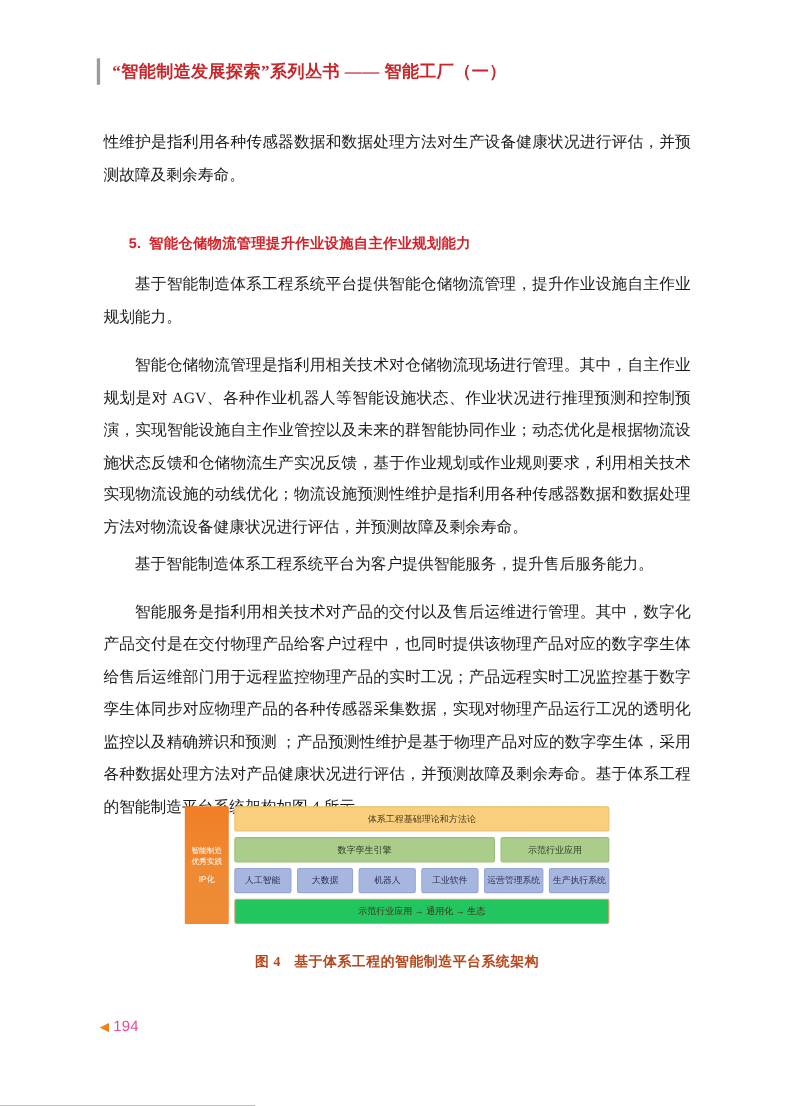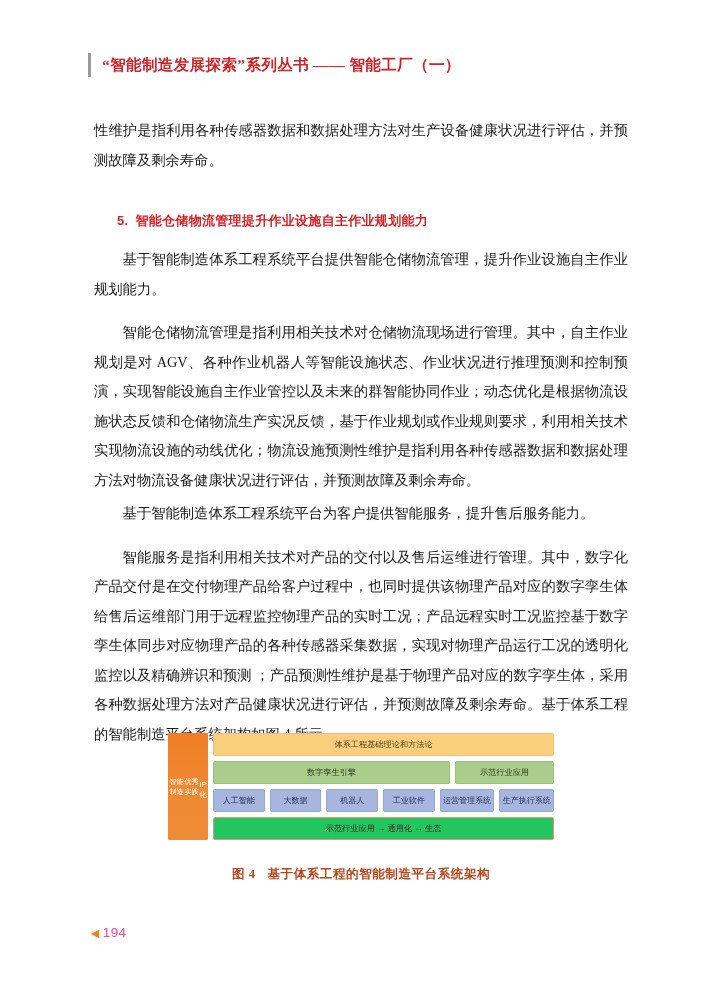--- a/index.html
+++ b/index.html
@@ -85,21 +85,21 @@
   }
   .diagram {
     display: flex;
     align-items: stretch;
     gap: 5px;
   }
   .left-col {
     width: 40px;
     background: linear-gradient(180deg,#f07e26 0%, #ef8a33 55%, #ee8b35 100%);
     display: flex;
-    flex-direction: row;
+    flex-direction: column;
     align-items: center;
     justify-content: center;
     color: #ffffff;
     font-family: "Liberation Sans", "DejaVu Sans", sans-serif;
     font-size: 7px;
     line-height: 10px;
     text-align: center;
     border-radius: 1px;
     padding: 2px 1px;
     box-sizing: border-box;

